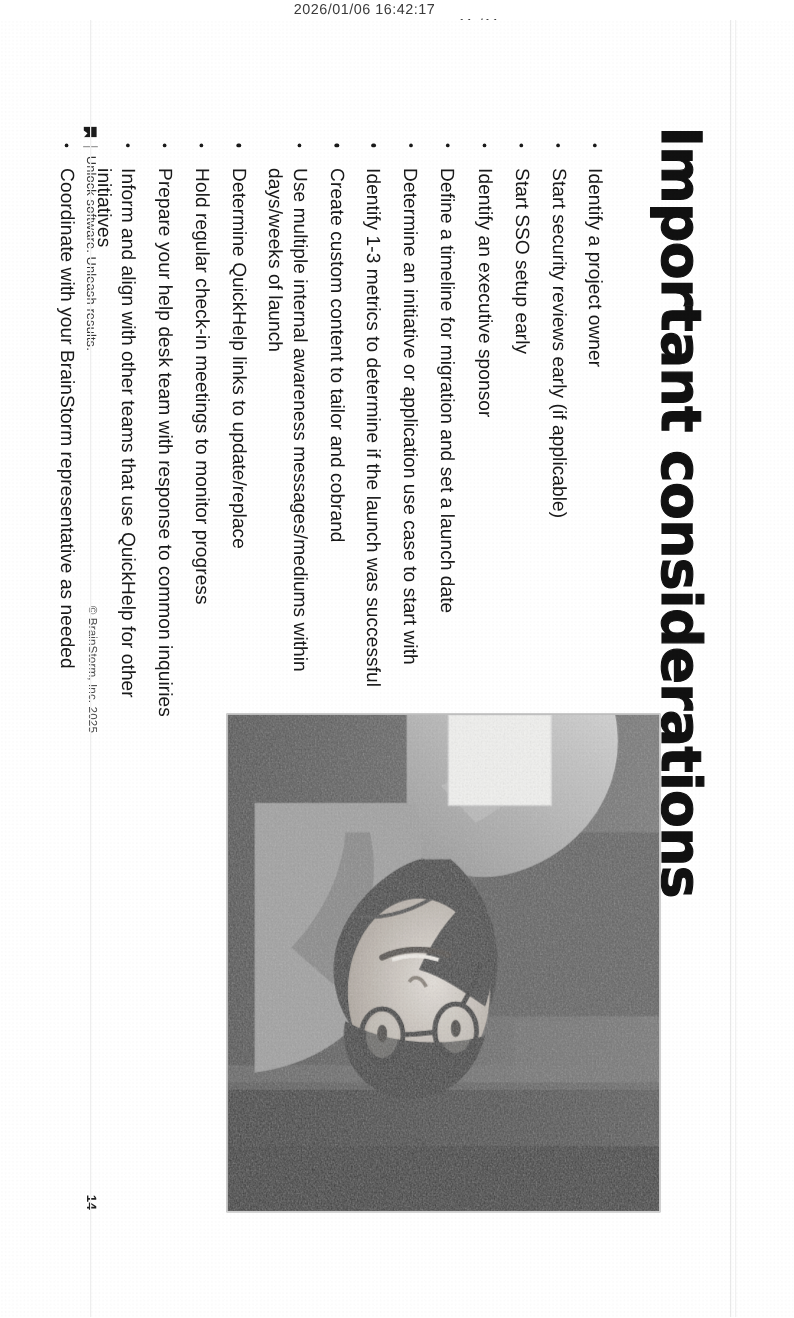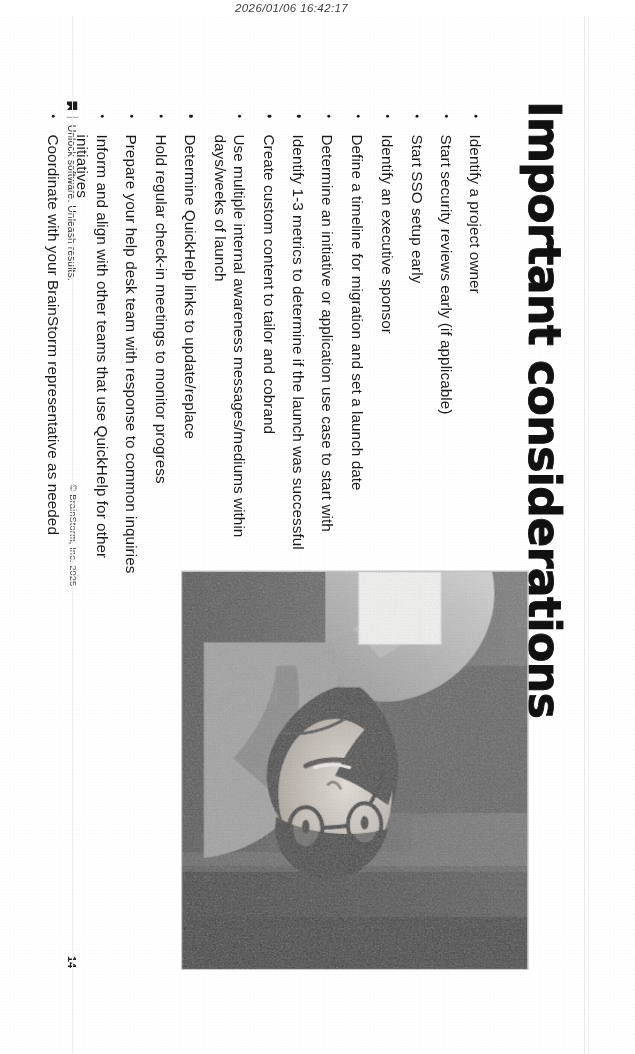--- a/index.html
+++ b/index.html
@@ -15,21 +15,20 @@
   
   .print-header{
     position:absolute;
     top:0px;left:0;width:635px;height:16px;
     display:flex;align-items:center;justify-content:center;
     gap:6px;
     font-size:11.5px;
     color:#3b3b3b;
     letter-spacing:0.2px;
     white-space:nowrap;
-    font-style:italic;
   }
   .print-header .ph-date{letter-spacing:0.4px;}
   .print-header .ph-pages{letter-spacing:0.6px;padding-left:12px;margin-top:23px;}
 
   
   .page-sheet{
     position:absolute;
     left:0;top:16px;
     width:635px;height:1038px;
     background:#ffffff;

